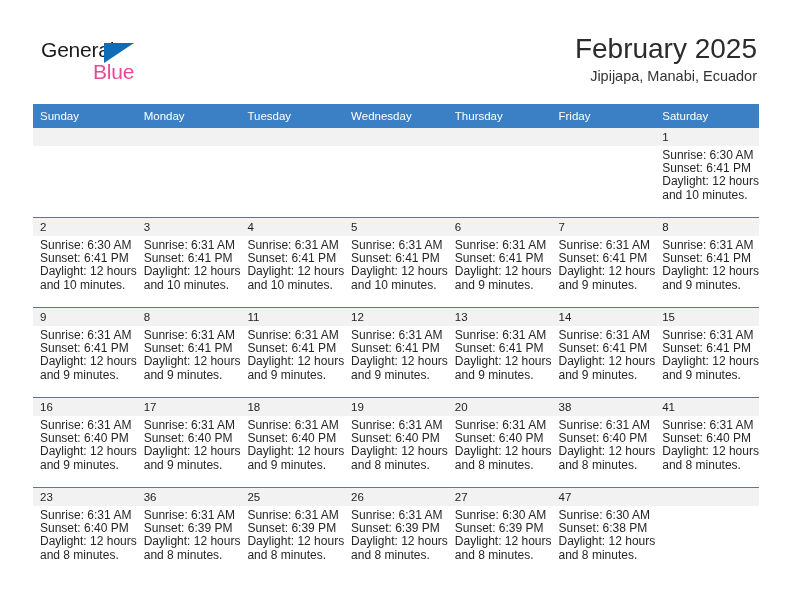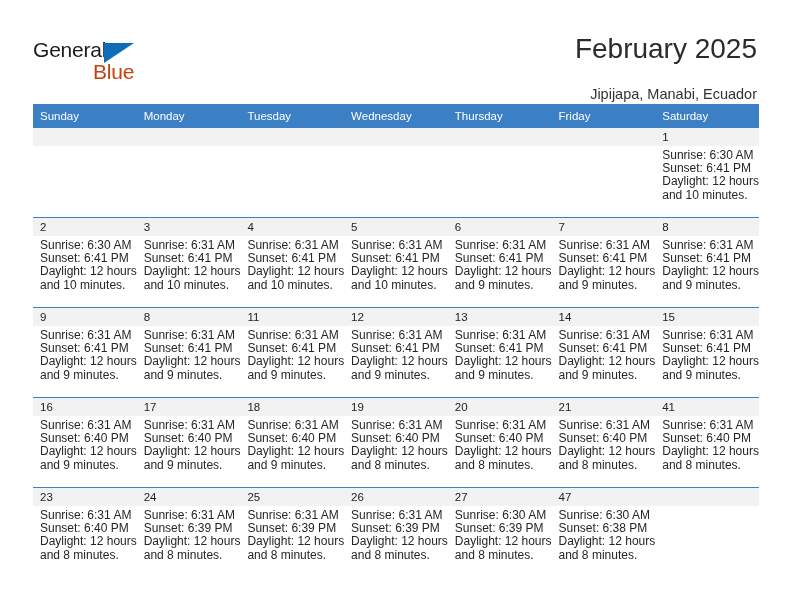--- a/index.html
+++ b/index.html
@@ -31,21 +31,21 @@
   }
   .logo {
     position: absolute;
     left: 33px;
     top: 38px;
     width: 130px;
     height: 48px;
   }
   .logo-general {
     position: absolute;
-    left: 0;
+    left: 8px;
     top: 0;
     font-size: 21px;
     letter-spacing: -0.2px;
     color: #1c1c1c;
     font-family: "Liberation Sans", sans-serif;
   }
   .logo-triangle {
     position: absolute;
     left: 71px;
     top: 5px;
@@ -53,38 +53,38 @@
     height: 0;
     border-left: 30px solid #0f6cb6;
     border-bottom: 20px solid transparent;
   }
   .logo-blue {
     position: absolute;
     left: 60px;
     top: 22px;
     font-size: 21px;
     letter-spacing: -0.2px;
-    color: #c2410c;
+    color: #ec4899;
     font-family: "Liberation Sans", sans-serif;
   }
   .title-block {
     position: absolute;
     right: 35px;
     top: 32px;
     text-align: right;
   }
   .cal-title {
     font-size: 28px;
     color: #2b2b2b;
     font-weight: normal;
     line-height: 34px;
     white-space: nowrap;
   }
   .cal-subtitle {
-    margin-top: 19px;
+    margin-top: 1px;
     font-size: 14.5px;
     color: #333333;
     line-height: 18px;
     white-space: nowrap;
   }
 
   
   .calendar {
     position: absolute;
     left: 33px;
@@ -461,21 +461,21 @@
               <div class="details">
                 <div>Sunrise: 6:31 AM</div>
                 <div>Sunset: 6:40 PM</div>
                 <div>Daylight: 12 hours</div>
                 <div>and 8 minutes.</div>
               </div>
             </div>
           </td>
           <td>
             <div class="daycell">
-              <div class="daynum-band">21</div>
+              <div class="daynum-band">38</div>
               <div class="details">
                 <div>Sunrise: 6:31 AM</div>
                 <div>Sunset: 6:40 PM</div>
                 <div>Daylight: 12 hours</div>
                 <div>and 8 minutes.</div>
               </div>
             </div>
           </td>
           <td>
             <div class="daycell">
@@ -496,21 +496,21 @@
               <div class="details">
                 <div>Sunrise: 6:31 AM</div>
                 <div>Sunset: 6:40 PM</div>
                 <div>Daylight: 12 hours</div>
                 <div>and 8 minutes.</div>
               </div>
             </div>
           </td>
           <td>
             <div class="daycell">
-              <div class="daynum-band">24</div>
+              <div class="daynum-band">36</div>
               <div class="details">
                 <div>Sunrise: 6:31 AM</div>
                 <div>Sunset: 6:39 PM</div>
                 <div>Daylight: 12 hours</div>
                 <div>and 8 minutes.</div>
               </div>
             </div>
           </td>
           <td>
             <div class="daycell">

